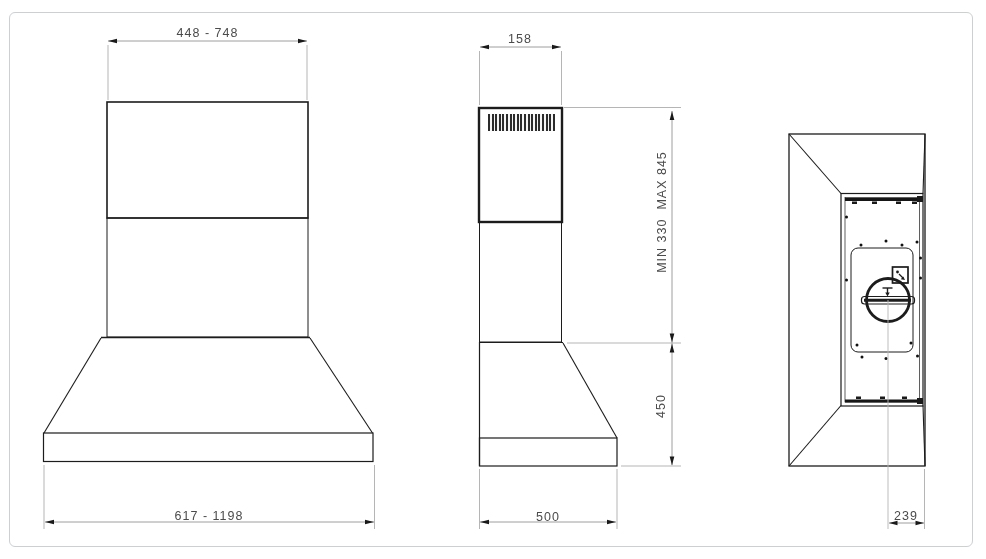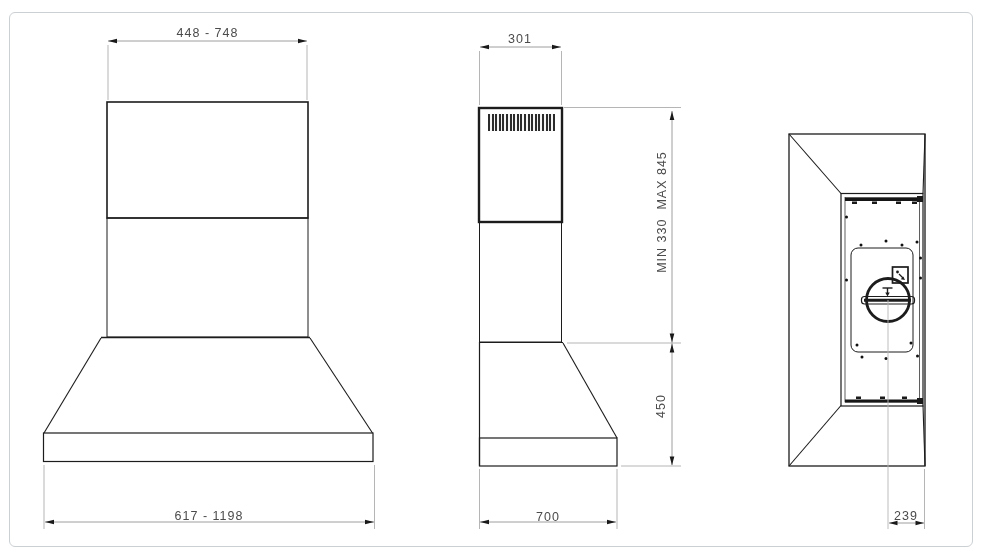--- a/index.html
+++ b/index.html
@@ -160,23 +160,23 @@
       <polygon points="924,523 915.5,520.8 915.5,525.2"></polygon>
     </g>
   </svg>
 
   <div class="grille"></div>
 
   <div class="dim" style="left:207.5px;top:33px">448 - 748</div>
 
   <div class="dim" style="left:209px;top:515.5px">617 - 1198</div>
 
-  <div class="dim" style="left:520px;top:39px">301</div>
+  <div class="dim" style="left:520px;top:39px">158</div>
 
-  <div class="dim" style="left:548px;top:516.5px">700</div>
+  <div class="dim" style="left:548px;top:516.5px">500</div>
 
   <div class="dim v" style="left:661.5px;top:212px">MIN 330  MAX 845</div>
 
   <div class="dim v" style="left:660.5px;top:406px">450</div>
 
   <div class="dim" style="left:906px;top:515.5px">239</div>
 
 </div>
 
 </body></html>

